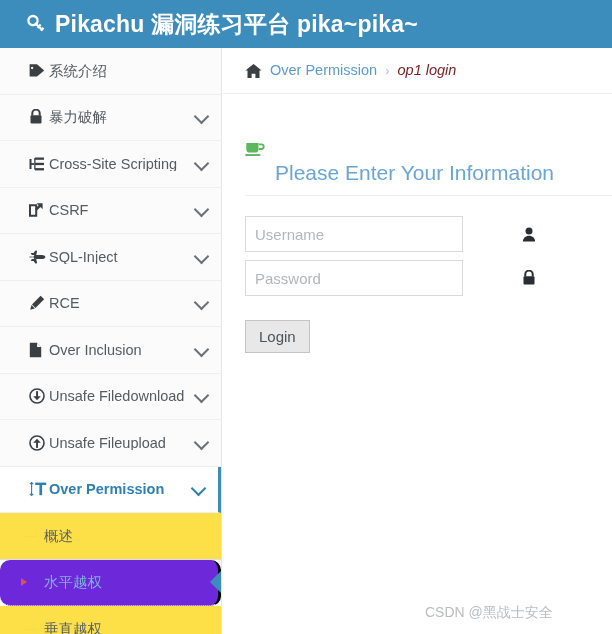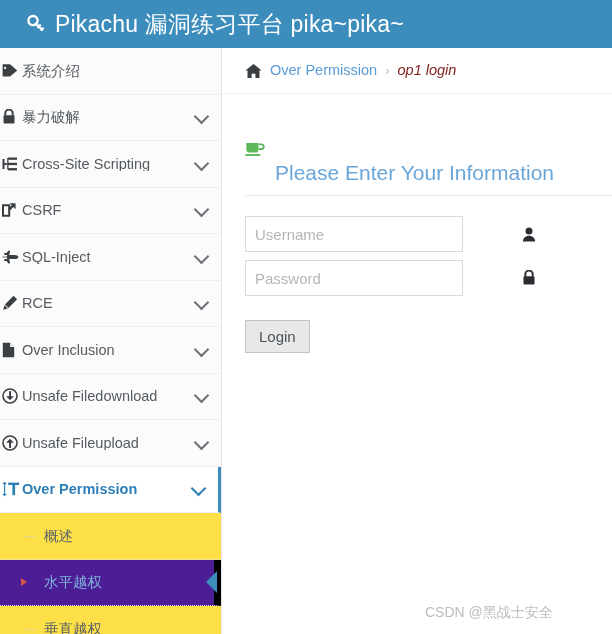--- a/index.html
+++ b/index.html
@@ -21,40 +21,40 @@
     padding-left: 26px;
   }
   .header .key-icon {
     width:22px; height:22px; margin-right:7px;
     display:inline-block; position:relative; flex:0 0 auto;
   }
   .header .key-icon svg { display:block; }
   .header .title {
     color:#ffffff;
     font-size:23px;
-    font-weight:400;
+    font-weight:700;
     letter-spacing:.2px;
     white-space:nowrap;
     line-height:1;
   }
 
   
   .body-wrap { position:absolute; left:0; top:48px; width:612px; height:586px; }
 
   
   .sidebar {
     position:absolute; left:0; top:0; width:222px; height:586px;
     background:#ffffff;
     border-right:1px solid #e4e6e8;
   }
   .nav-item {
     position:relative;
     height:46.5px;
     display:flex; align-items:center;
-    padding-left:2px; padding-right:12px;
+    padding-left:29px; padding-right:12px;
     border-bottom:1px solid #eceef0;
     background:#fbfbfb;
     cursor:pointer;
   }
   .nav-item.first { background:#fbfbfb; }
   .nav-item .ico {
     width:20px; flex:0 0 auto;
     display:flex; align-items:center; justify-content:flex-start;
     color:#3a3f44;
     font-size:15px;
@@ -90,21 +90,21 @@
   .sub-item {
     position:relative;
     height:46.5px;
     display:flex; align-items:center;
     padding-left:44px;
     border-bottom:1px dotted #e2e4e6;
     cursor:pointer;
     background:#fde047;
   }
   .sub-item .slbl { font-size:14.5px; color:#58606a; line-height:1; }
-  .sub-item.active { background:#4c1d95; border-right:7px solid #000000; }
+  .sub-item.active { background:#6d28d9; border-right:3px solid #000000;border-radius:10px; }
   .sub-item.active .slbl { color:#7fb4dd; }
   .sub-item.active .bullet {
     position:absolute; left:21px; top:50%; margin-top:-4px;
     width:0;height:0;
     border-left:6px solid #d9534f;
     border-top:4px solid transparent;
     border-bottom:4px solid transparent;
   }
   .sub-item.active .pointer {
     position:absolute; right:-3px; top:50%; margin-top:-11px;

